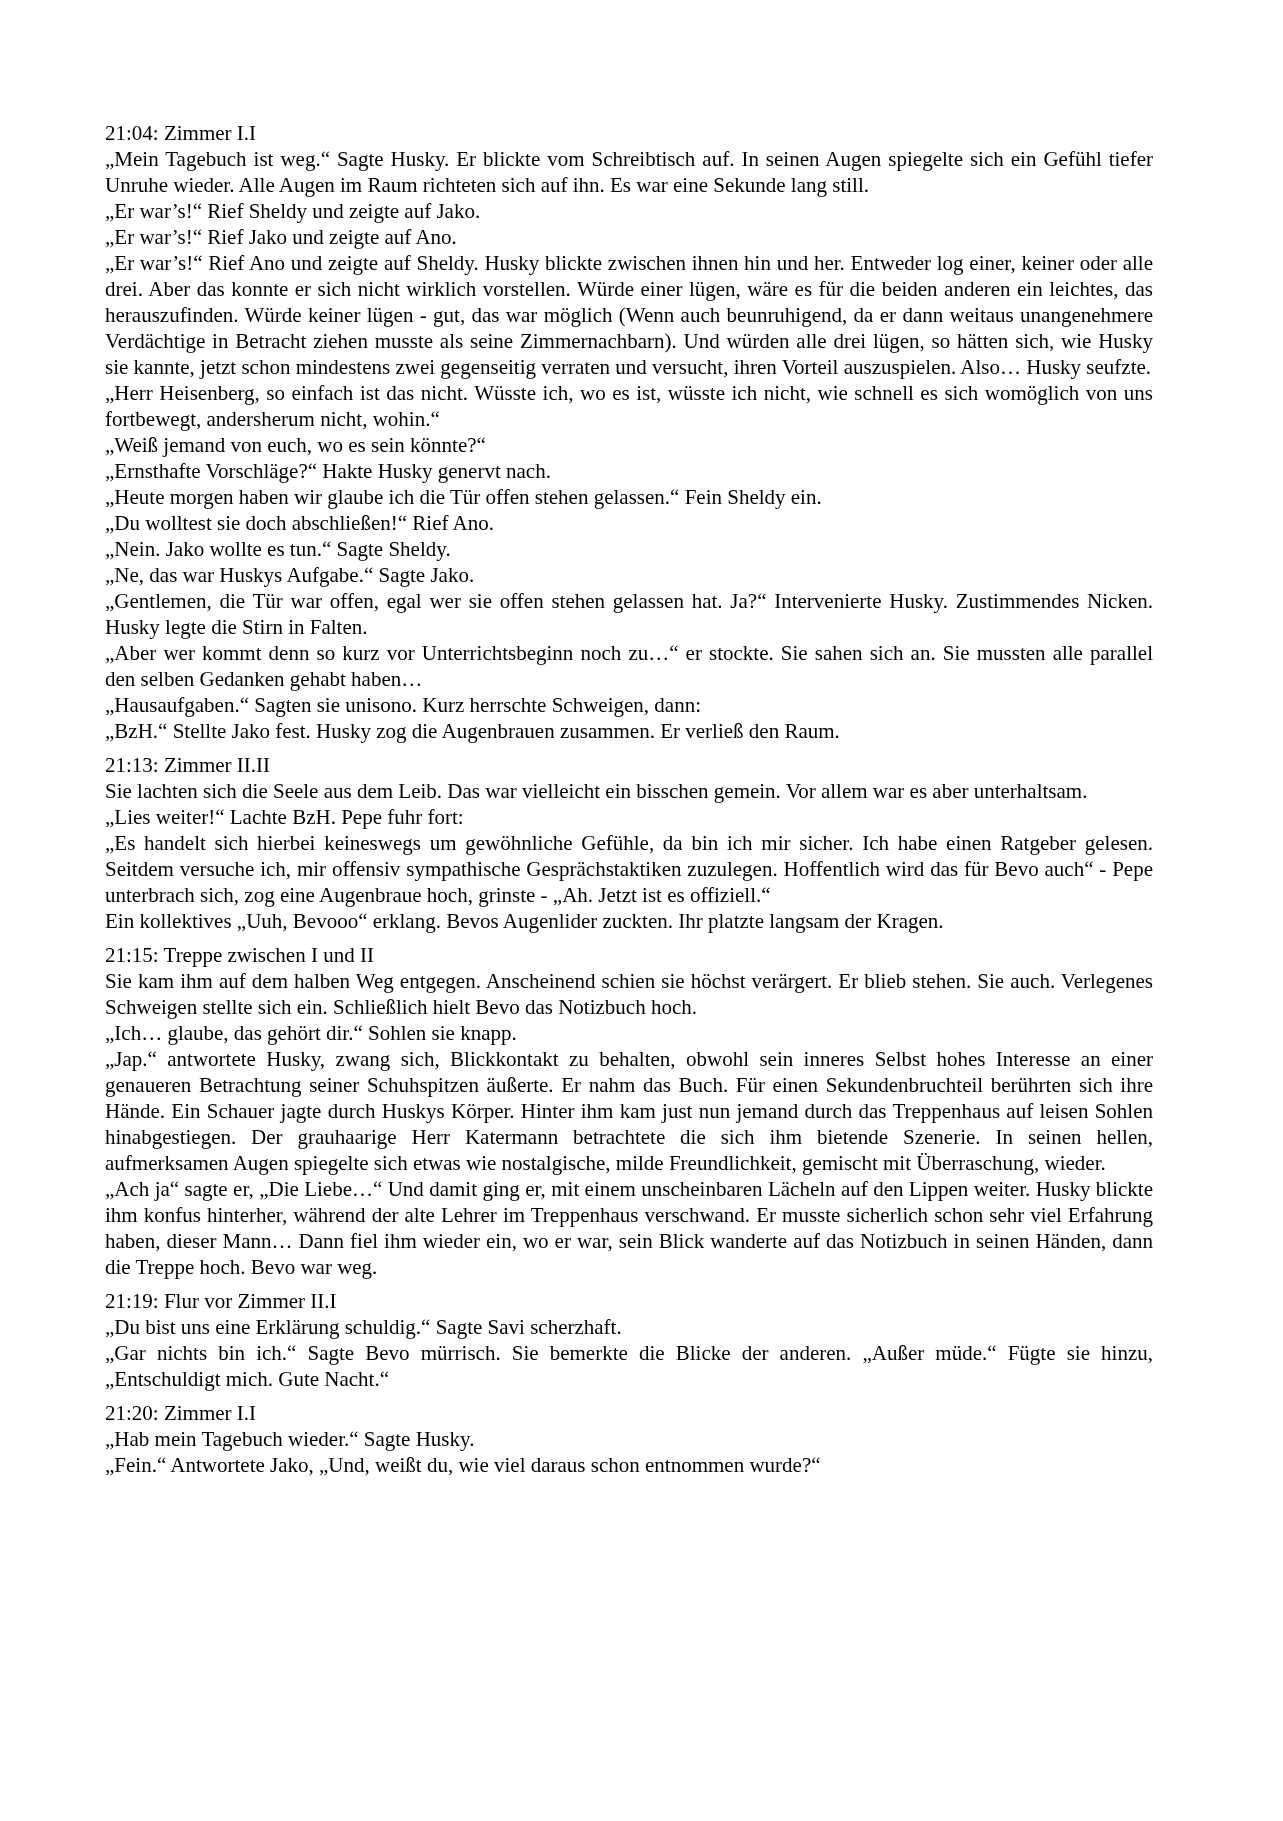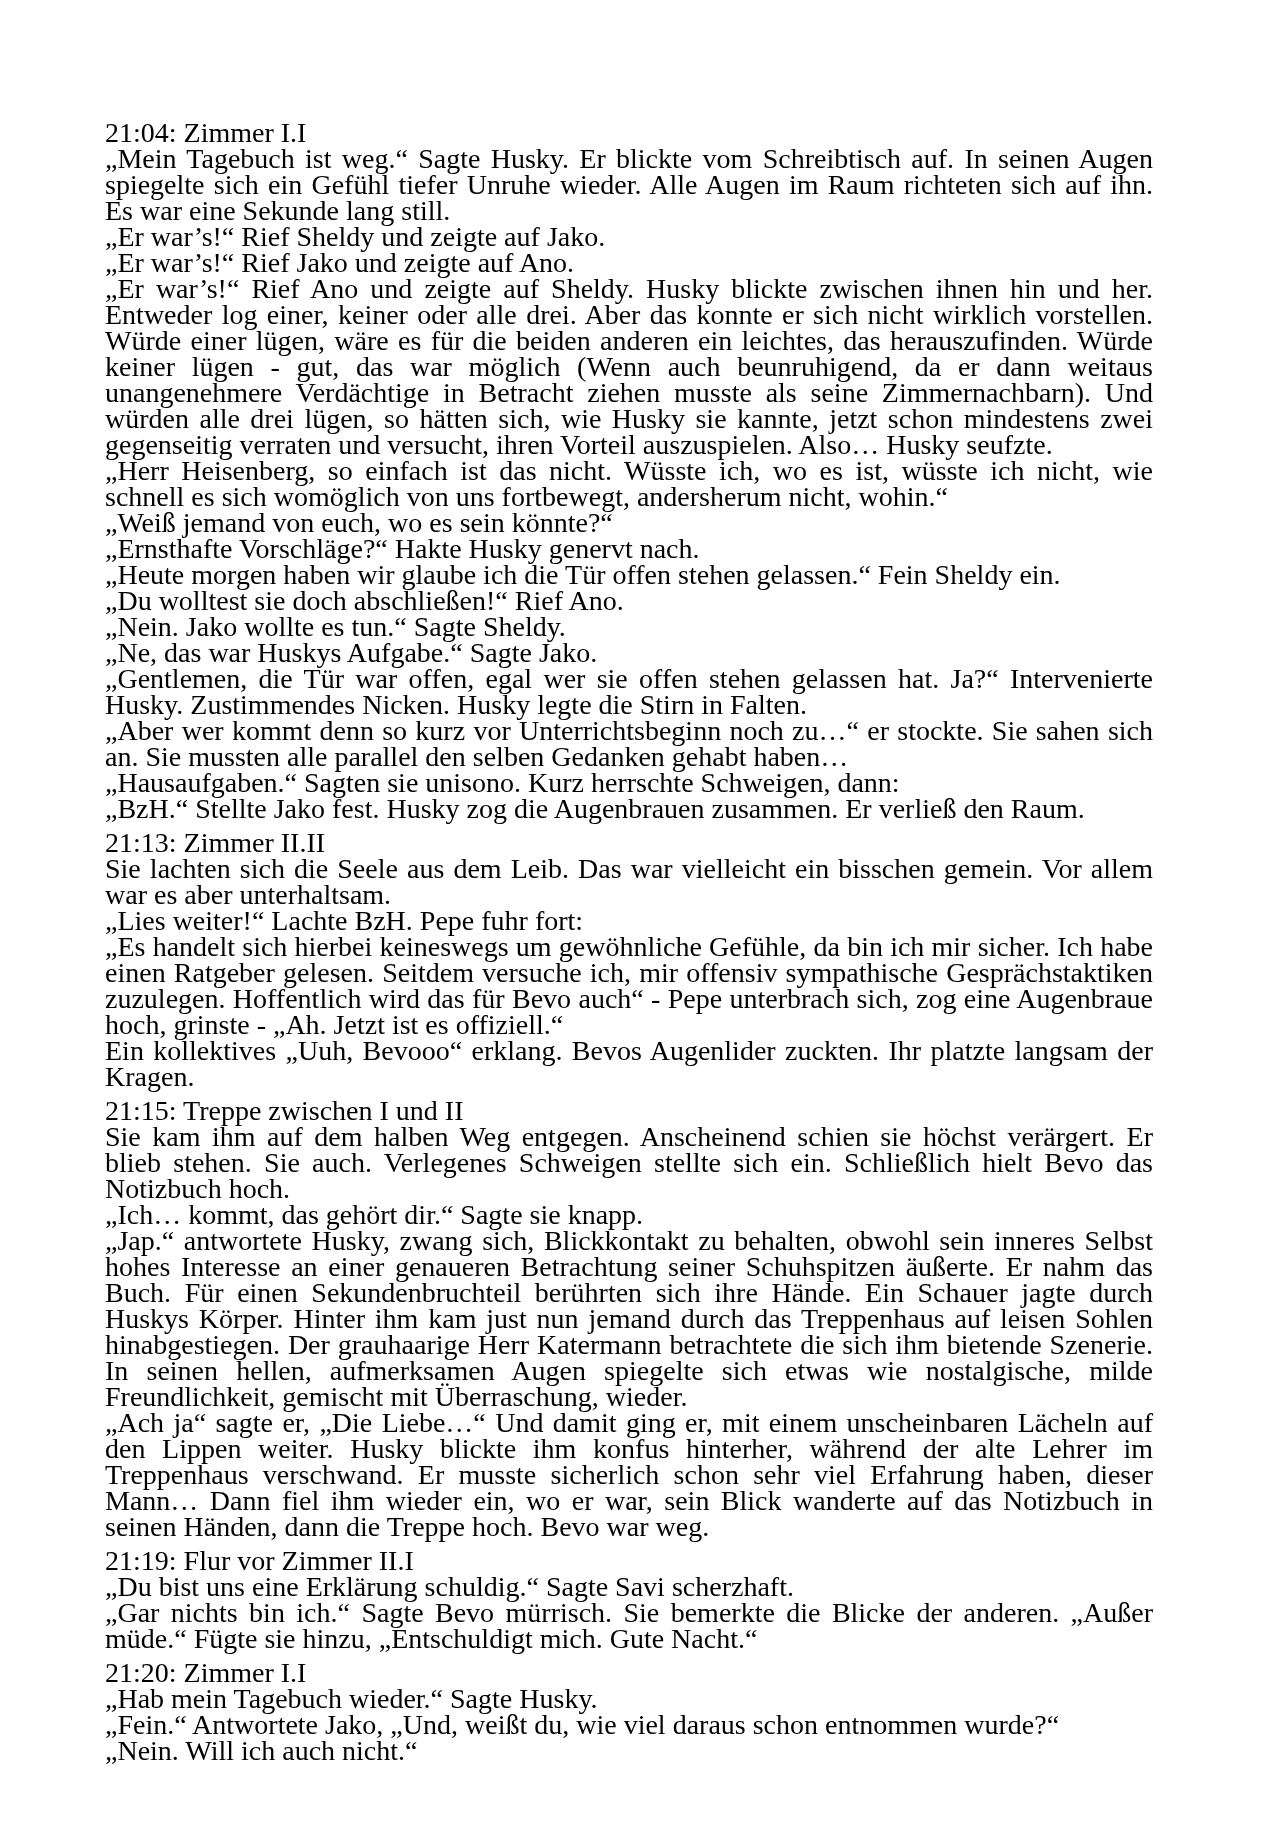--- a/index.html
+++ b/index.html
@@ -11,21 +11,21 @@
     height: 1821px;
     background: #ffffff;
     overflow: hidden;
   }
   .page {
     box-sizing: border-box;
     width: 1270px;
     height: 1821px;
     padding: 120px 117px 40px 105px;
     font-family: "Liberation Serif", "DejaVu Serif", serif;
-    font-size: 28px;
+    font-size: 21px;
     line-height: 26px;
     color: #000000;
   }
   .content p {
     margin: 0;
     text-align: justify;
     text-align-last: left;
   }
   .content p.heading {
     text-align: left;
@@ -63,29 +63,28 @@
       <div class="section">
         <p class="heading">21:13: Zimmer II.II</p>
         <p>Sie lachten sich die Seele aus dem Leib. Das war vielleicht ein bisschen gemein. Vor allem war es aber unterhaltsam.</p>
         <p>„Lies weiter!“ Lachte BzH. Pepe fuhr fort:</p>
         <p>„Es handelt sich hierbei keineswegs um gewöhnliche Gefühle, da bin ich mir sicher. Ich habe einen Ratgeber gelesen. Seitdem versuche ich, mir offensiv sympathische Gesprächstaktiken zuzulegen. Hoffentlich wird das für Bevo auch“ - Pepe unterbrach sich, zog eine Augenbraue hoch, grinste - „Ah. Jetzt ist es offiziell.“</p>
         <p>Ein kollektives „Uuh, Bevooo“ erklang. Bevos Augenlider zuckten. Ihr platzte langsam der Kragen.</p>
       </div>
       <div class="section">
         <p class="heading">21:15: Treppe zwischen I und II</p>
         <p>Sie kam ihm auf dem halben Weg entgegen. Anscheinend schien sie höchst verärgert. Er blieb stehen. Sie auch. Verlegenes Schweigen stellte sich ein. Schließlich hielt Bevo das Notizbuch hoch.</p>
-        <p>„Ich… kommt, das gehört dir.“ Sagte sie knapp.</p>
+        <p>„Ich… glaube, das gehört dir.“ Sohlen sie knapp.</p>
         <p>„Jap.“ antwortete Husky, zwang sich, Blickkontakt zu behalten, obwohl sein inneres Selbst hohes Interesse an einer genaueren Betrachtung seiner Schuhspitzen äußerte. Er nahm das Buch. Für einen Sekundenbruchteil berührten sich ihre Hände. Ein Schauer jagte durch Huskys Körper. Hinter ihm kam just nun jemand durch das Treppenhaus auf leisen Sohlen hinabgestiegen. Der grauhaarige Herr Katermann betrachtete die sich ihm bietende Szenerie. In seinen hellen, aufmerksamen Augen spiegelte sich etwas wie nostalgische, milde Freundlichkeit, gemischt mit Überraschung, wieder.</p>
         <p>„Ach ja“ sagte er, „Die Liebe…“ Und damit ging er, mit einem unscheinbaren Lächeln auf den Lippen weiter. Husky blickte ihm konfus hinterher, während der alte Lehrer im Treppenhaus verschwand. Er musste sicherlich schon sehr viel Erfahrung haben, dieser Mann… Dann fiel ihm wieder ein, wo er war, sein Blick wanderte auf das Notizbuch in seinen Händen, dann die Treppe hoch. Bevo war weg.</p>
       </div>
       <div class="section">
         <p class="heading">21:19: Flur vor Zimmer II.I</p>
         <p>„Du bist uns eine Erklärung schuldig.“ Sagte Savi scherzhaft.</p>
         <p>„Gar nichts bin ich.“ Sagte Bevo mürrisch. Sie bemerkte die Blicke der anderen. „Außer müde.“ Fügte sie hinzu, „Entschuldigt mich. Gute Nacht.“</p>
       </div>
       <div class="section">
         <p class="heading">21:20: Zimmer I.I</p>
         <p>„Hab mein Tagebuch wieder.“ Sagte Husky.</p>
         <p>„Fein.“ Antwortete Jako, „Und, weißt du, wie viel daraus schon entnommen wurde?“</p>
-        <p>„Nein. Will ich auch nicht.“</p>
       </div>
     </div>
 </div>
 
 </body></html>

